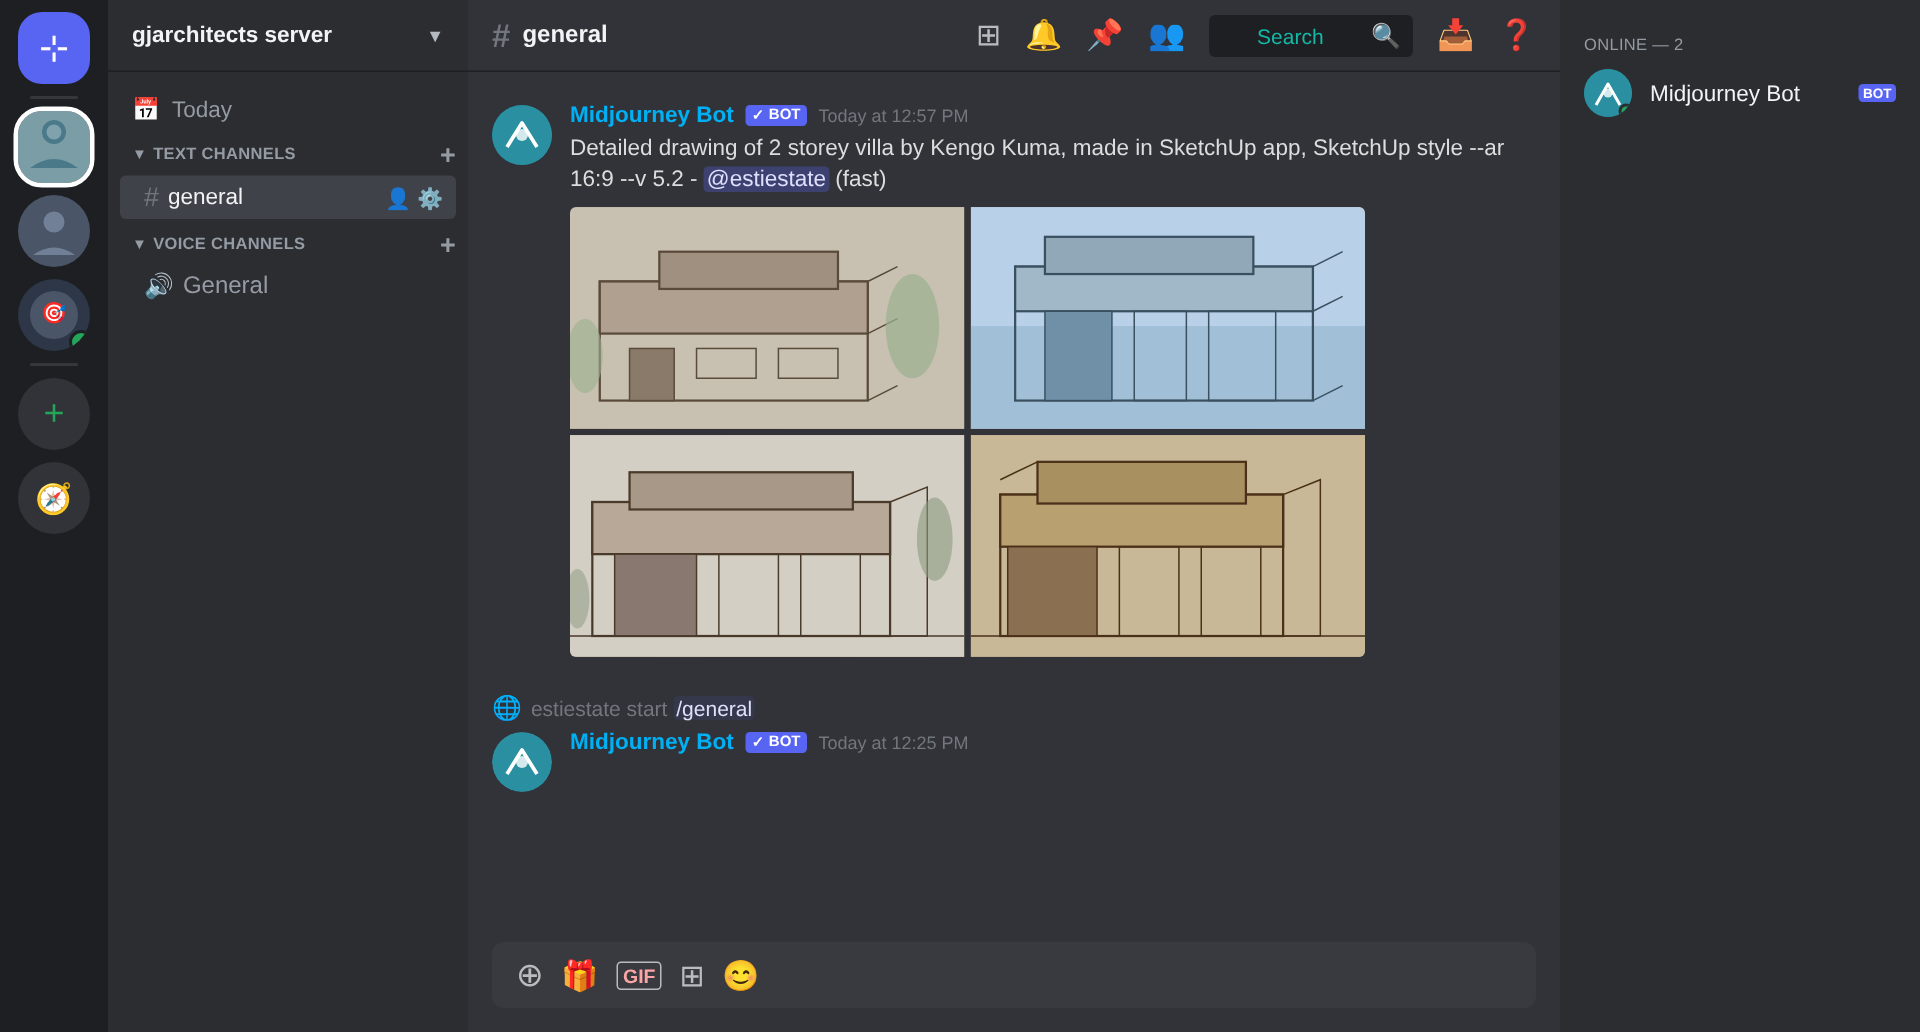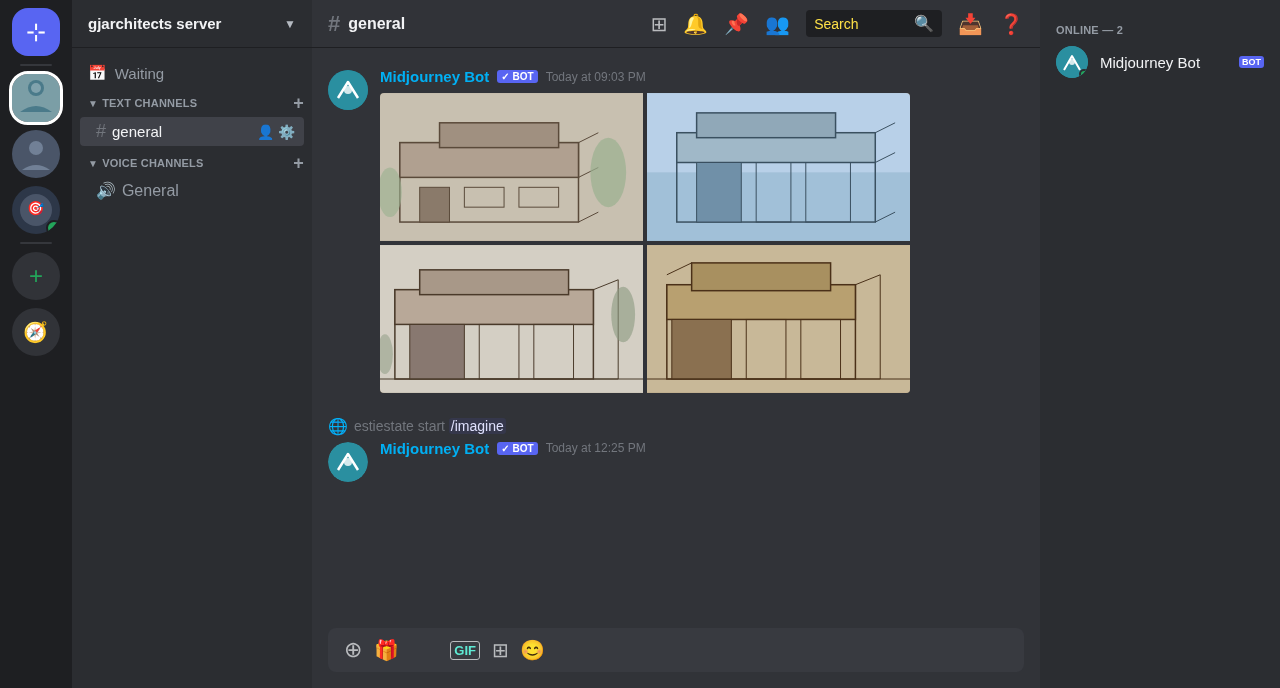--- a/index.html
+++ b/index.html
@@ -219,23 +219,24 @@
       display: flex;
       align-items: center;
       background: #1e1f22;
       border-radius: 4px;
       padding: 4px 8px;
       gap: 8px;
       width: 136px;
       cursor: pointer;
     }
     .search-box-text {
-      color: #fde047;
+      color: #14b8a6;
       font-size: 14px;
       flex: 1;
+      text-align: center;
     }
     .search-box-icon { color: #72767d; font-size: 16px; }
 
     
     .messages-container {
       flex: 1;
       overflow-y: auto;
       padding: 16px 0;
     }
     .message {
@@ -411,21 +412,21 @@
     .members-sidebar {
       width: 240px;
       background: #2b2d31;
       padding: 16px 8px;
       flex-shrink: 0;
       overflow-y: auto;
     }
     .members-section-header {
       color: #949ba4;
       font-size: 11px;
-      font-weight: 700;
+      font-weight: 400;
       text-transform: uppercase;
       letter-spacing: 0.02em;
       padding: 8px 8px 4px;
     }
     .member-item {
       display: flex;
       align-items: center;
       gap: 12px;
       padding: 6px 8px;
       border-radius: 4px;
@@ -529,21 +530,21 @@
 
 <div class="channel-sidebar">
   <div class="server-header">
     <span>gjarchitects server</span>
     <span class="server-header-chevron">▼</span>
   </div>
   <div class="channel-list">
 
     <div class="events-item">
       <span>📅</span>
-      <span>Waiting</span>
+      <span>Today</span>
     </div>
 
     <div class="channel-section">
       <div class="channel-section-header">
         <div class="section-left">
           <span class="chevron">▼</span>
           <span>TEXT CHANNELS</span>
         </div>
         <span class="section-add">+</span>
       </div>
@@ -604,21 +605,24 @@
           </svg>
         </div>
       </div>
       <div class="message-content">
         <div class="message-header">
           <span class="message-author" style="color:#00b0f4;">Midjourney Bot</span>
           <span class="bot-badge">
             <span style="font-size:10px;">✓</span>
             BOT
           </span>
-          <span class="message-timestamp">Today at 09:03 PM</span>
+          <span class="message-timestamp">Today at 12:57 PM</span>
+        </div>
+        <div class="message-text">
+          Detailed drawing of 2 storey villa by Kengo Kuma, made in SketchUp app, SketchUp style --ar 16:9 --v 5.2 - <span class="mention">@estiestate</span> (fast)
         </div>
 
         <div class="image-grid">
           <div class="image-cell">
             <div class="image-cell-inner">
               <svg class="building-sketch" viewBox="0 0 265 149">
                 <rect width="265" height="149" fill="#c8c0b0"></rect>
                 <rect x="20" y="50" width="180" height="80" fill="none" stroke="#5a4a3a" stroke-width="1.5"></rect>
                 <rect x="20" y="50" width="180" height="35" fill="#b0a090" stroke="#5a4a3a" stroke-width="1.5"></rect>
                 <rect x="60" y="30" width="120" height="25" fill="#a09080" stroke="#5a4a3a" stroke-width="1.5"></rect>
@@ -688,21 +692,21 @@
 
       </div>
     </div>
 
     <div class="message-divider"></div>
 
     <div class="used-message">
       <span class="used-emoji">🌐</span>
       <span>
         <span>estiestate start </span>
-        <span class="slash-command">/imagine</span>
+        <span class="slash-command">/general</span>
       </span>
     </div>
 
     <div class="message">
       <div class="avatar">
         <svg viewBox="0 0 40 40" width="40" height="40">
           <circle cx="20" cy="20" r="20" fill="#2a8fa0"></circle>
           <path d="M10 28 L20 12 L30 28" stroke="white" stroke-width="2.5" fill="none" stroke-linejoin="round"></path>
           <circle cx="20" cy="20" r="4" fill="white" opacity="0.8"></circle>
         </svg>
@@ -718,21 +722,21 @@
         </div>
       </div>
     </div>
   </div>
 
   <div class="chat-input-area">
     <div class="chat-input-box">
       <span class="input-icon" style="font-size:22px; font-weight:300;">⊕</span>
       <div class="input-icons-right">
         <span class="input-icon">🎁</span>
-        <span class="input-icon" style="font-size:13px; font-weight:700; color:#5eead4; border: 1.5px solid #b9bbbe; border-radius:3px; padding: 1px 3px; margin-left: 39px;">GIF</span>
+        <span class="input-icon" style="font-size:13px; font-weight:700; color:#fca5a5; border: 1.5px solid #b9bbbe; border-radius:3px; padding: 1px 3px;">GIF</span>
         <span class="input-icon">⊞</span>
         <span class="input-icon">😊</span>
       </div>
     </div>
   </div>
 </div>
 
 <div class="members-sidebar">
   <div class="members-section-header">ONLINE — 2</div>
 

